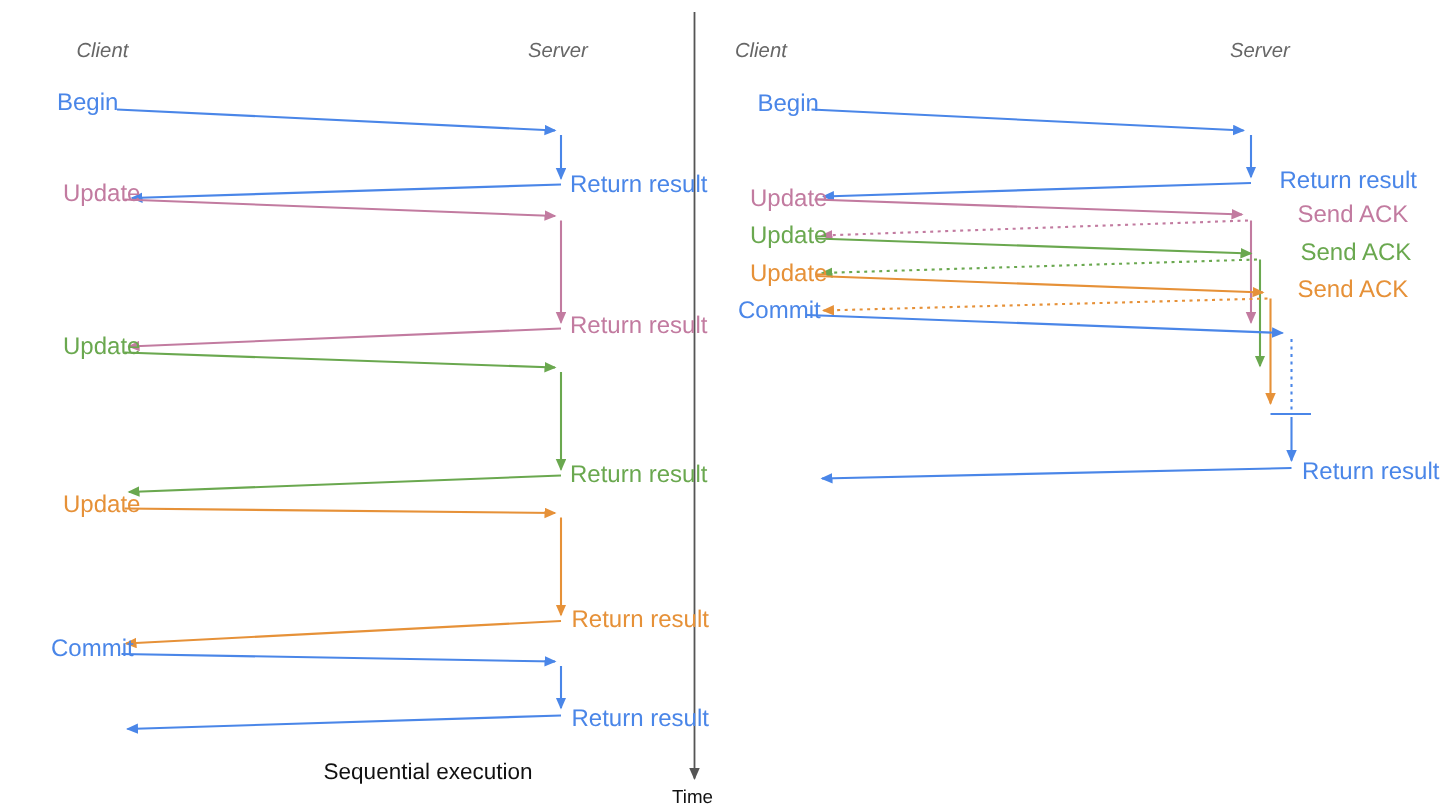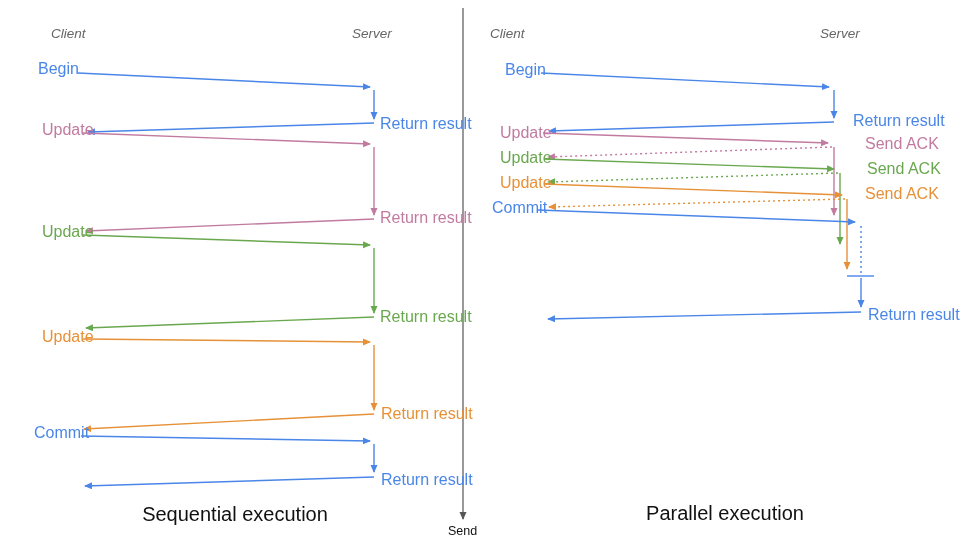--- a/index.html
+++ b/index.html
@@ -3,21 +3,21 @@
 <meta charset="utf-8">
 <style>
   html,body{margin:0;padding:0;background:#ffffff;}
   .stage{
     position:relative;width:960px;height:540px;background:#ffffff;overflow:hidden;
     font-family:"Liberation Sans","DejaVu Sans",sans-serif;
   }
   .arrows{position:absolute;left:0;top:0;width:960px;height:540px;}
   .lbl{position:absolute;white-space:nowrap;font-size:16px;line-height:14px;}
   .hdr{position:absolute;white-space:nowrap;font-size:13.5px;font-style:italic;color:var(--c-header);line-height:15px;}
-  .caption{position:absolute;font-size:20px;color:var(--c-caption);text-align:center;width:240px;line-height:17px;}
+  .caption{position:absolute;font-size:15px;color:var(--c-caption);text-align:right;width:240px;line-height:17px;}
   .time{position:absolute;font-size:12.5px;color:var(--c-caption);line-height:14px;}
   .t-blue{color:var(--c-blue);} .t-pink{color:var(--c-pink);}
   .t-green{color:var(--c-green);} .t-orange{color:var(--c-orange);}
   .ln{fill:none;stroke-width:1.4px;}
   .s-blue{stroke:var(--c-blue);} .s-pink{stroke:var(--c-pink);}
   .s-green{stroke:var(--c-green);} .s-orange{stroke:var(--c-orange);}
   .s-axis{stroke:var(--c-axis);stroke-width:1.2px;}
   .f-blue{fill:var(--c-blue);} .f-pink{fill:var(--c-pink);}
   .f-green{fill:var(--c-green);} .f-orange{fill:var(--c-orange);}
   .f-axis{fill:var(--c-axis);}
@@ -123,17 +123,16 @@
 
   <div class="lbl t-green" style="left:500px;top:151px">Update</div>
   <div class="lbl t-green" style="left:867px;top:162px">Send ACK</div>
 
   <div class="lbl t-orange" style="left:500px;top:176px">Update</div>
   <div class="lbl t-orange" style="left:865px;top:187px">Send ACK</div>
 
   <div class="lbl t-blue" style="left:492px;top:201px">Commit</div>
   <div class="lbl t-blue" style="left:868px;top:308px">Return result</div>
 
-  <div class="caption" style="left:605px;top:505px">Parallel execution</div>
 
-  <div class="time" style="left:448px;top:524px">Send</div>
+  <div class="time" style="left:448px;top:524px">Time</div>
 
 </div>
 
 </body></html>

